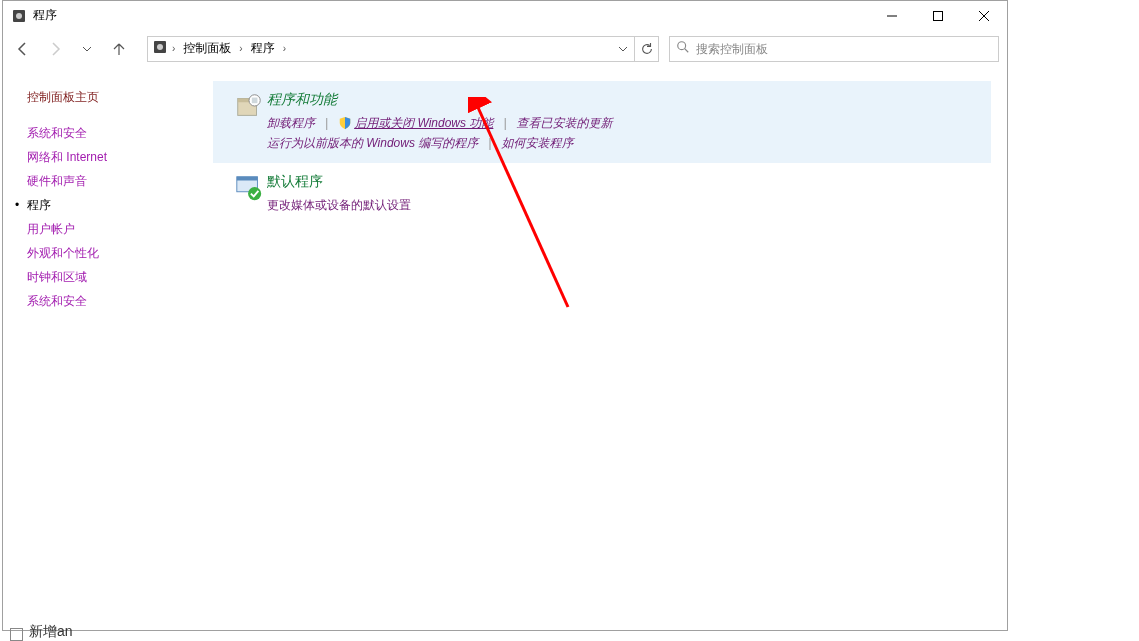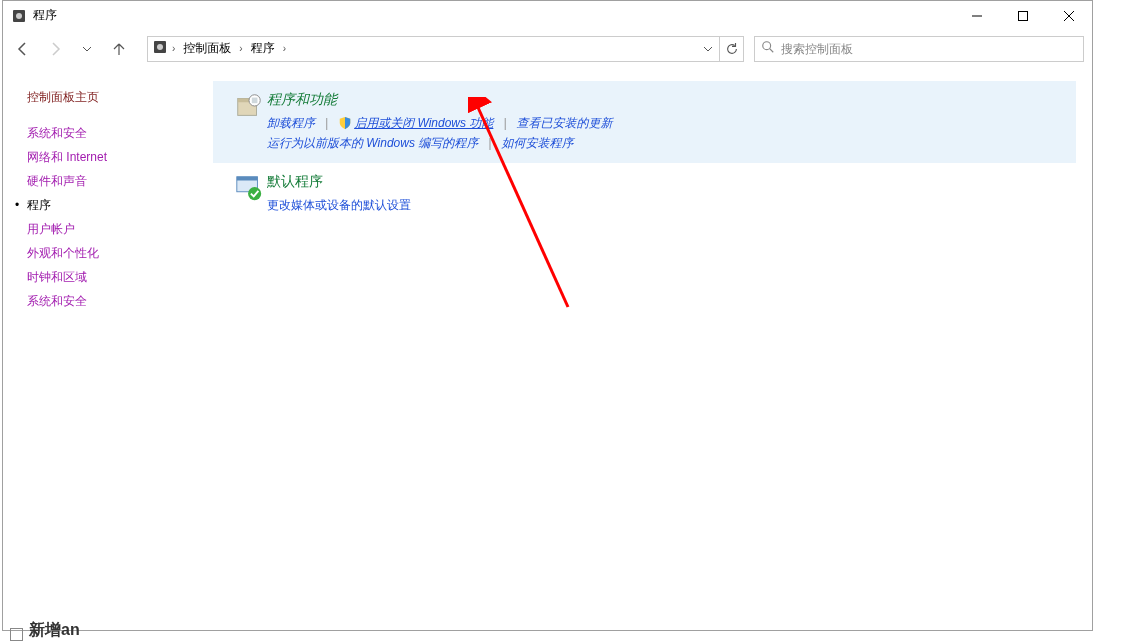--- a/index.html
+++ b/index.html
@@ -1,17 +1,17 @@
 <!DOCTYPE html>
 <html><head>
   <meta charset="utf-8">
   <style>
     * { margin:0; padding:0; box-sizing:border-box; font-family:"Microsoft YaHei","Segoe UI",sans-serif; }
     body { background:#fff; width:1139px; height:641px; overflow:hidden; font-size:12px; color:#000; }
-    .outer { width:1091px; height:631px; border:1px solid #a0a0a0; margin-left:2px; margin-top:0; position:relative; }
+    .outer { width:1006px; height:631px; border:1px solid #a0a0a0; margin-left:2px; margin-top:0; position:relative; }
     .titlebar { height:30px; display:flex; align-items:center; border-bottom:1px solid transparent; }
     .titlebar .appicon { width:16px; height:16px; margin-left:8px; display:inline-flex; }
     .titlebar .title { margin-left:6px; font-size:12px; }
     .winbtns { margin-left:auto; display:flex; }
     .winbtn { width:46px; height:30px; display:flex; align-items:center; justify-content:center; color:#000; }
     .navbar { height:36px; border-bottom:1px solid transparent; display:flex; align-items:center; padding:0 8px 0 6px; gap:4px; }
     .navbtn { width:28px; height:28px; display:flex; align-items:center; justify-content:center; color:#777; }
     .navbtn.disabled { color:#bbb; }
     .addrwrap { display:flex; align-items:center; border:1px solid #ccc; height:26px; margin-left:10px; flex:1; min-width:0; }
     .addr { display:flex; align-items:center; height:100%; flex:1; padding-left:4px; gap:4px; overflow:hidden; }
@@ -27,26 +27,26 @@
     .sidebar a { display:block; text-decoration:none; color:#a21caf; font-size:12px; line-height:24px; white-space:nowrap; }
     .sidebar a.strong { color:#7f1d1d; font-size:12px; margin-bottom:12px; }
     .sidebar .current { position:relative; color:#000; }
     .sidebar .current::before { content:"•"; position:absolute; left:-12px; top:0; color:#000; font-size:12px; }
     .main { flex:1; padding:14px 16px 14px 0; position:relative; }
     .section { display:flex; padding:10px 18px; }
     .section.hl { background:#e9f3fb;font-style:italic; }
     .secicon { width:36px; flex:0 0 36px; display:flex; align-items:flex-start; justify-content:center; }
     .secbody h2 { font-size:14px; font-weight:normal; color:#157c39; margin-bottom:4px; }
     .linksrow { display:flex; flex-wrap:wrap; align-items:center; font-size:12px; line-height:20px; }
-    .linksrow a { color:#1d4ed8; text-decoration:none; }
+    .linksrow a { color:#701a75; text-decoration:none; }
     .linksrow a.active { text-decoration:underline; }
     .linksrow .divider { color:#999; margin:0 10px; }
     .linksrow .shield { display:inline-flex; vertical-align:middle; margin-right:2px; }
     .arrow-annot { position:absolute; left:255px; top:30px; pointer-events:none; }
-    .partial-below { position:absolute; left:10px; bottom:0; font-size:16px; color:#333; display:flex; align-items:flex-end; gap:6px;font-weight:bold; }
+    .partial-below { position:absolute; left:10px; bottom:0; font-size:14px; color:#333; display:flex; align-items:flex-end; gap:6px; }
     .partial-below .cb { width:13px; height:13px; border:1px solid #888; display:inline-block; }
   </style>
 </head>
 <body>
 
 <div class="outer">
 
   <div class="titlebar">
     <span class="appicon">
       <svg width="16" height="16" viewBox="0 0 16 16">

